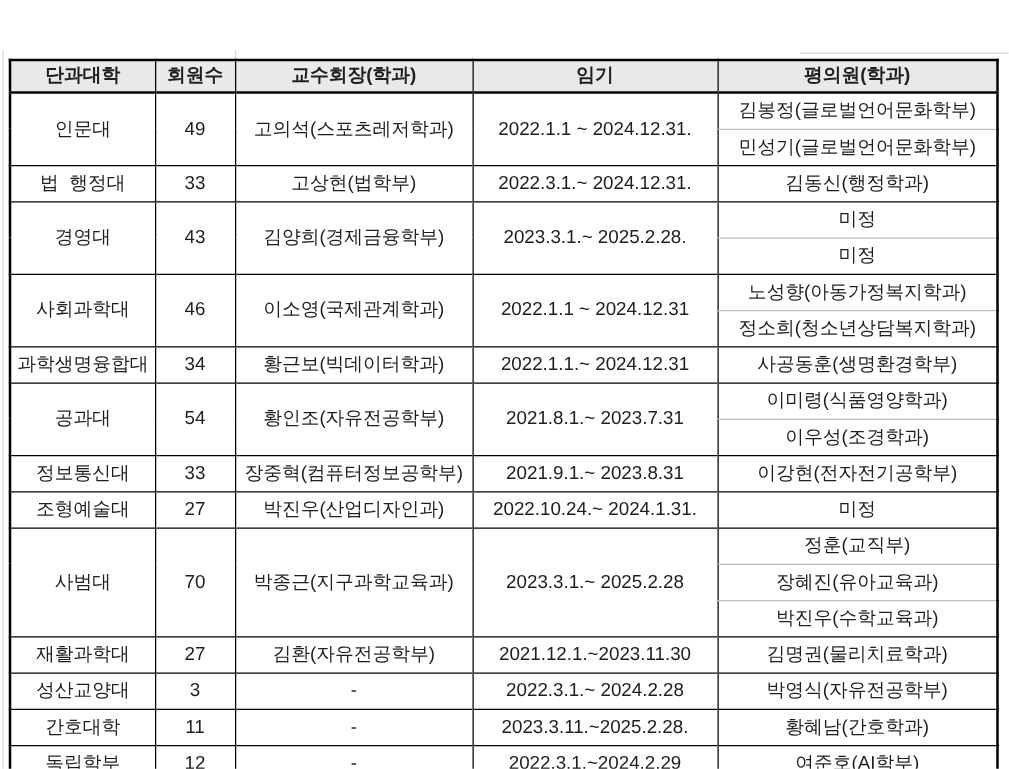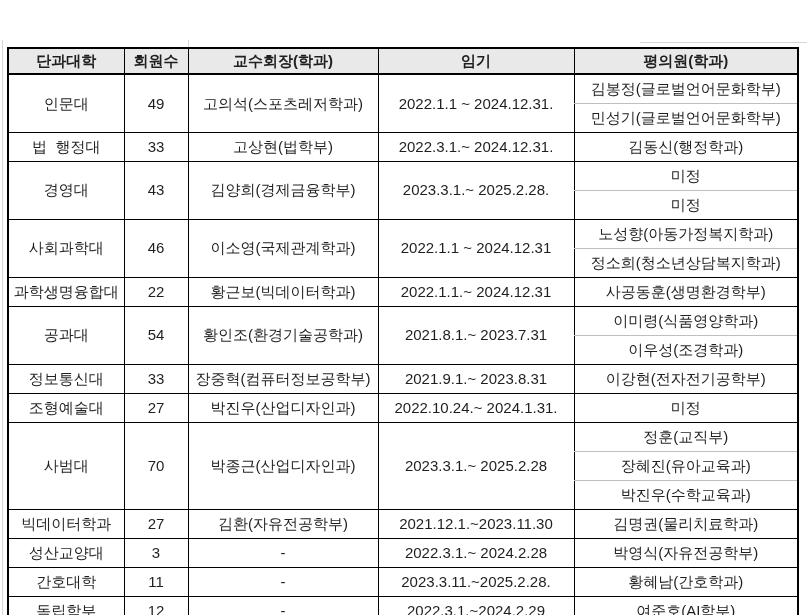--- a/index.html
+++ b/index.html
@@ -124,31 +124,31 @@
           <td rowspan="2">2022.1.1 ~ 2024.12.31</td>
           <td class="sub-divider">노성향(아동가정복지학과)</td>
         </tr>
         <tr>
           <td>정소희(청소년상담복지학과)</td>
         </tr>
       </tbody>
       <tbody>
         <tr>
           <td rowspan="1">과학생명융합대</td>
-          <td rowspan="1">22</td>
+          <td rowspan="1">34</td>
           <td rowspan="1">황근보(빅데이터학과)</td>
           <td rowspan="1">2022.1.1.~ 2024.12.31</td>
           <td>사공동훈(생명환경학부)</td>
         </tr>
       </tbody>
       <tbody>
         <tr>
           <td rowspan="2">공과대</td>
           <td rowspan="2">54</td>
-          <td rowspan="2">황인조(환경기술공학과)</td>
+          <td rowspan="2">황인조(자유전공학부)</td>
           <td rowspan="2">2021.8.1.~ 2023.7.31</td>
           <td class="sub-divider">이미령(식품영양학과)</td>
         </tr>
         <tr>
           <td>이우성(조경학과)</td>
         </tr>
       </tbody>
       <tbody>
         <tr>
           <td rowspan="1">정보통신대</td>
@@ -164,34 +164,34 @@
           <td rowspan="1">27</td>
           <td rowspan="1">박진우(산업디자인과)</td>
           <td rowspan="1">2022.10.24.~ 2024.1.31.</td>
           <td>미정</td>
         </tr>
       </tbody>
       <tbody>
         <tr>
           <td rowspan="3">사범대</td>
           <td rowspan="3">70</td>
-          <td rowspan="3">박종근(산업디자인과)</td>
+          <td rowspan="3">박종근(지구과학교육과)</td>
           <td rowspan="3">2023.3.1.~ 2025.2.28</td>
           <td class="sub-divider">정훈(교직부)</td>
         </tr>
         <tr>
           <td class="sub-divider">장혜진(유아교육과)</td>
         </tr>
         <tr>
           <td>박진우(수학교육과)</td>
         </tr>
       </tbody>
       <tbody>
         <tr>
-          <td rowspan="1">빅데이터학과</td>
+          <td rowspan="1">재활과학대</td>
           <td rowspan="1">27</td>
           <td rowspan="1">김환(자유전공학부)</td>
           <td rowspan="1">2021.12.1.~2023.11.30</td>
           <td>김명권(물리치료학과)</td>
         </tr>
       </tbody>
       <tbody>
         <tr>
           <td rowspan="1">성산교양대</td>
           <td rowspan="1">3</td>

